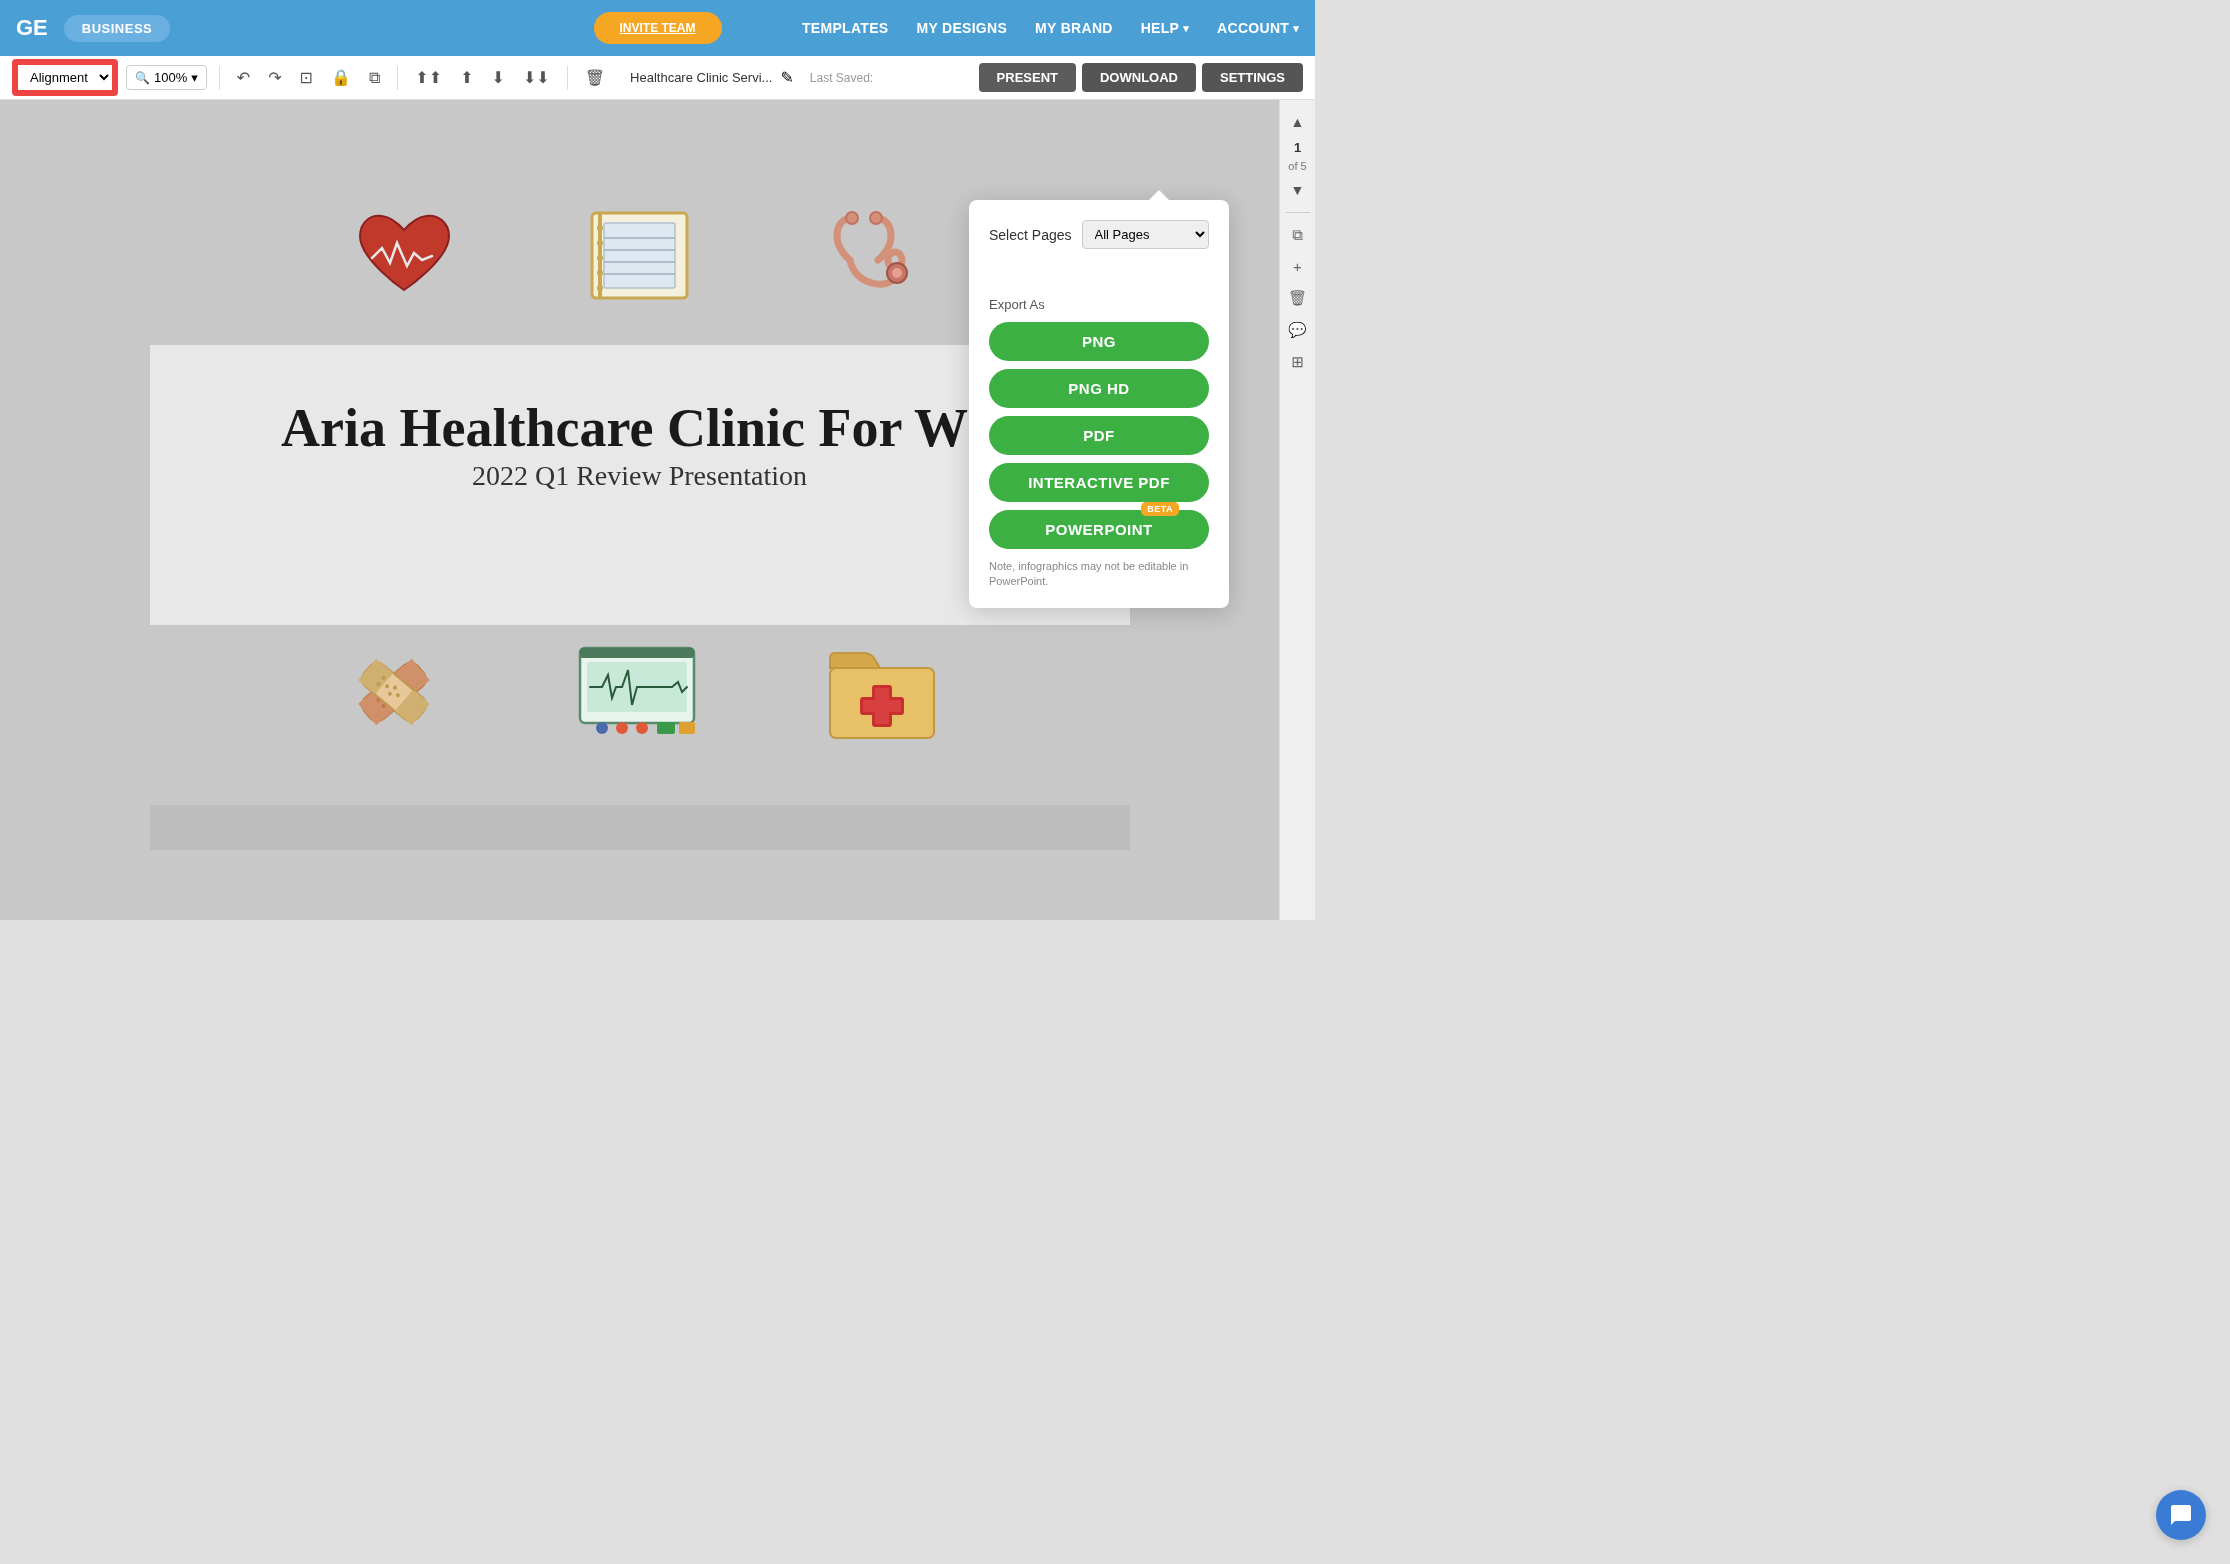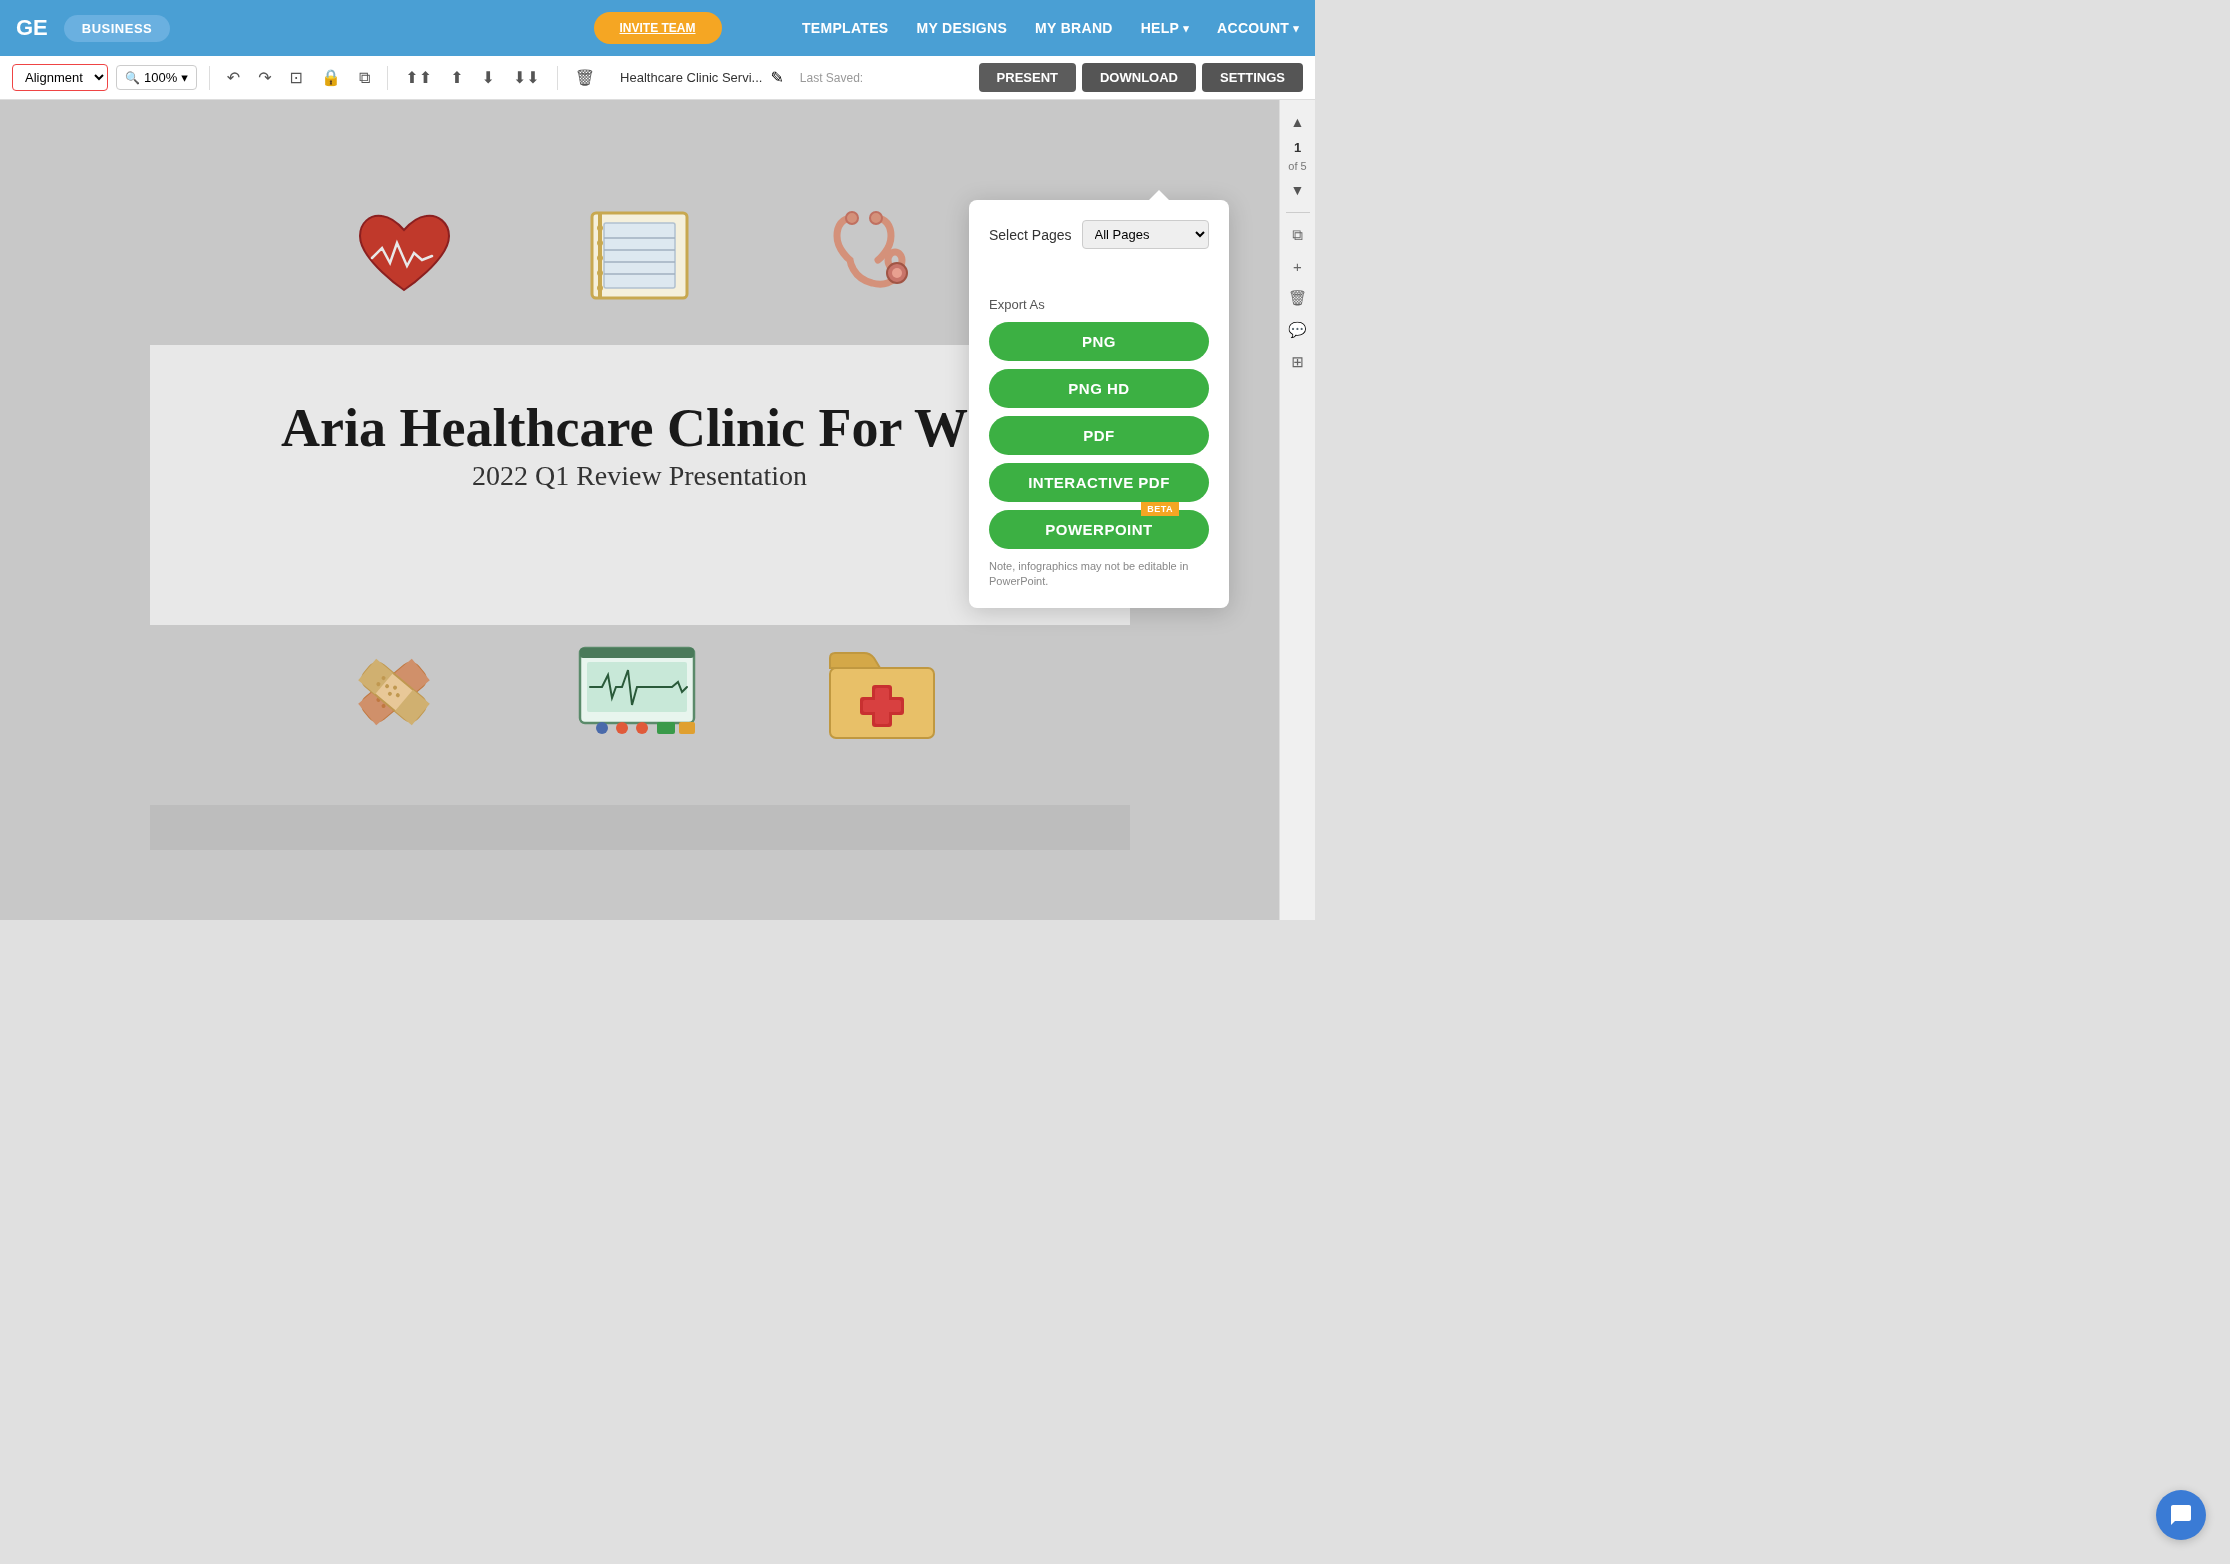--- a/index.html
+++ b/index.html
@@ -77,21 +77,21 @@
       height: 44px;
       display: flex;
       align-items: center;
       padding: 0 12px;
       gap: 8px;
       border-bottom: 1px solid #ddd;
       position: relative;
       z-index: 50;
     }
     .toolbar-select {
-      border: 1px solid #ef4444;
+      border: 6px solid #ef4444;
       border-radius: 4px;
       padding: 4px 8px;
       font-size: 13px;
       cursor: pointer;
       background: white;
     }
     .toolbar-zoom {
       border: 1px solid #ccc;
       border-radius: 4px;
       padding: 4px 8px;
@@ -405,21 +405,21 @@
     }
     .dd-beta-badge {
       position: absolute;
       top: -8px;
       right: 30px;
       background: #f5a623;
       color: white;
       font-size: 9px;
       font-weight: 700;
       padding: 2px 6px;
-      border-radius: 0;
+      border-radius: 5px;
       letter-spacing: 0.5px;
     }
     .dd-note {
       font-size: 11px;
       color: #888;
       margin-top: 10px;
       line-height: 1.4;
     }
 
     

